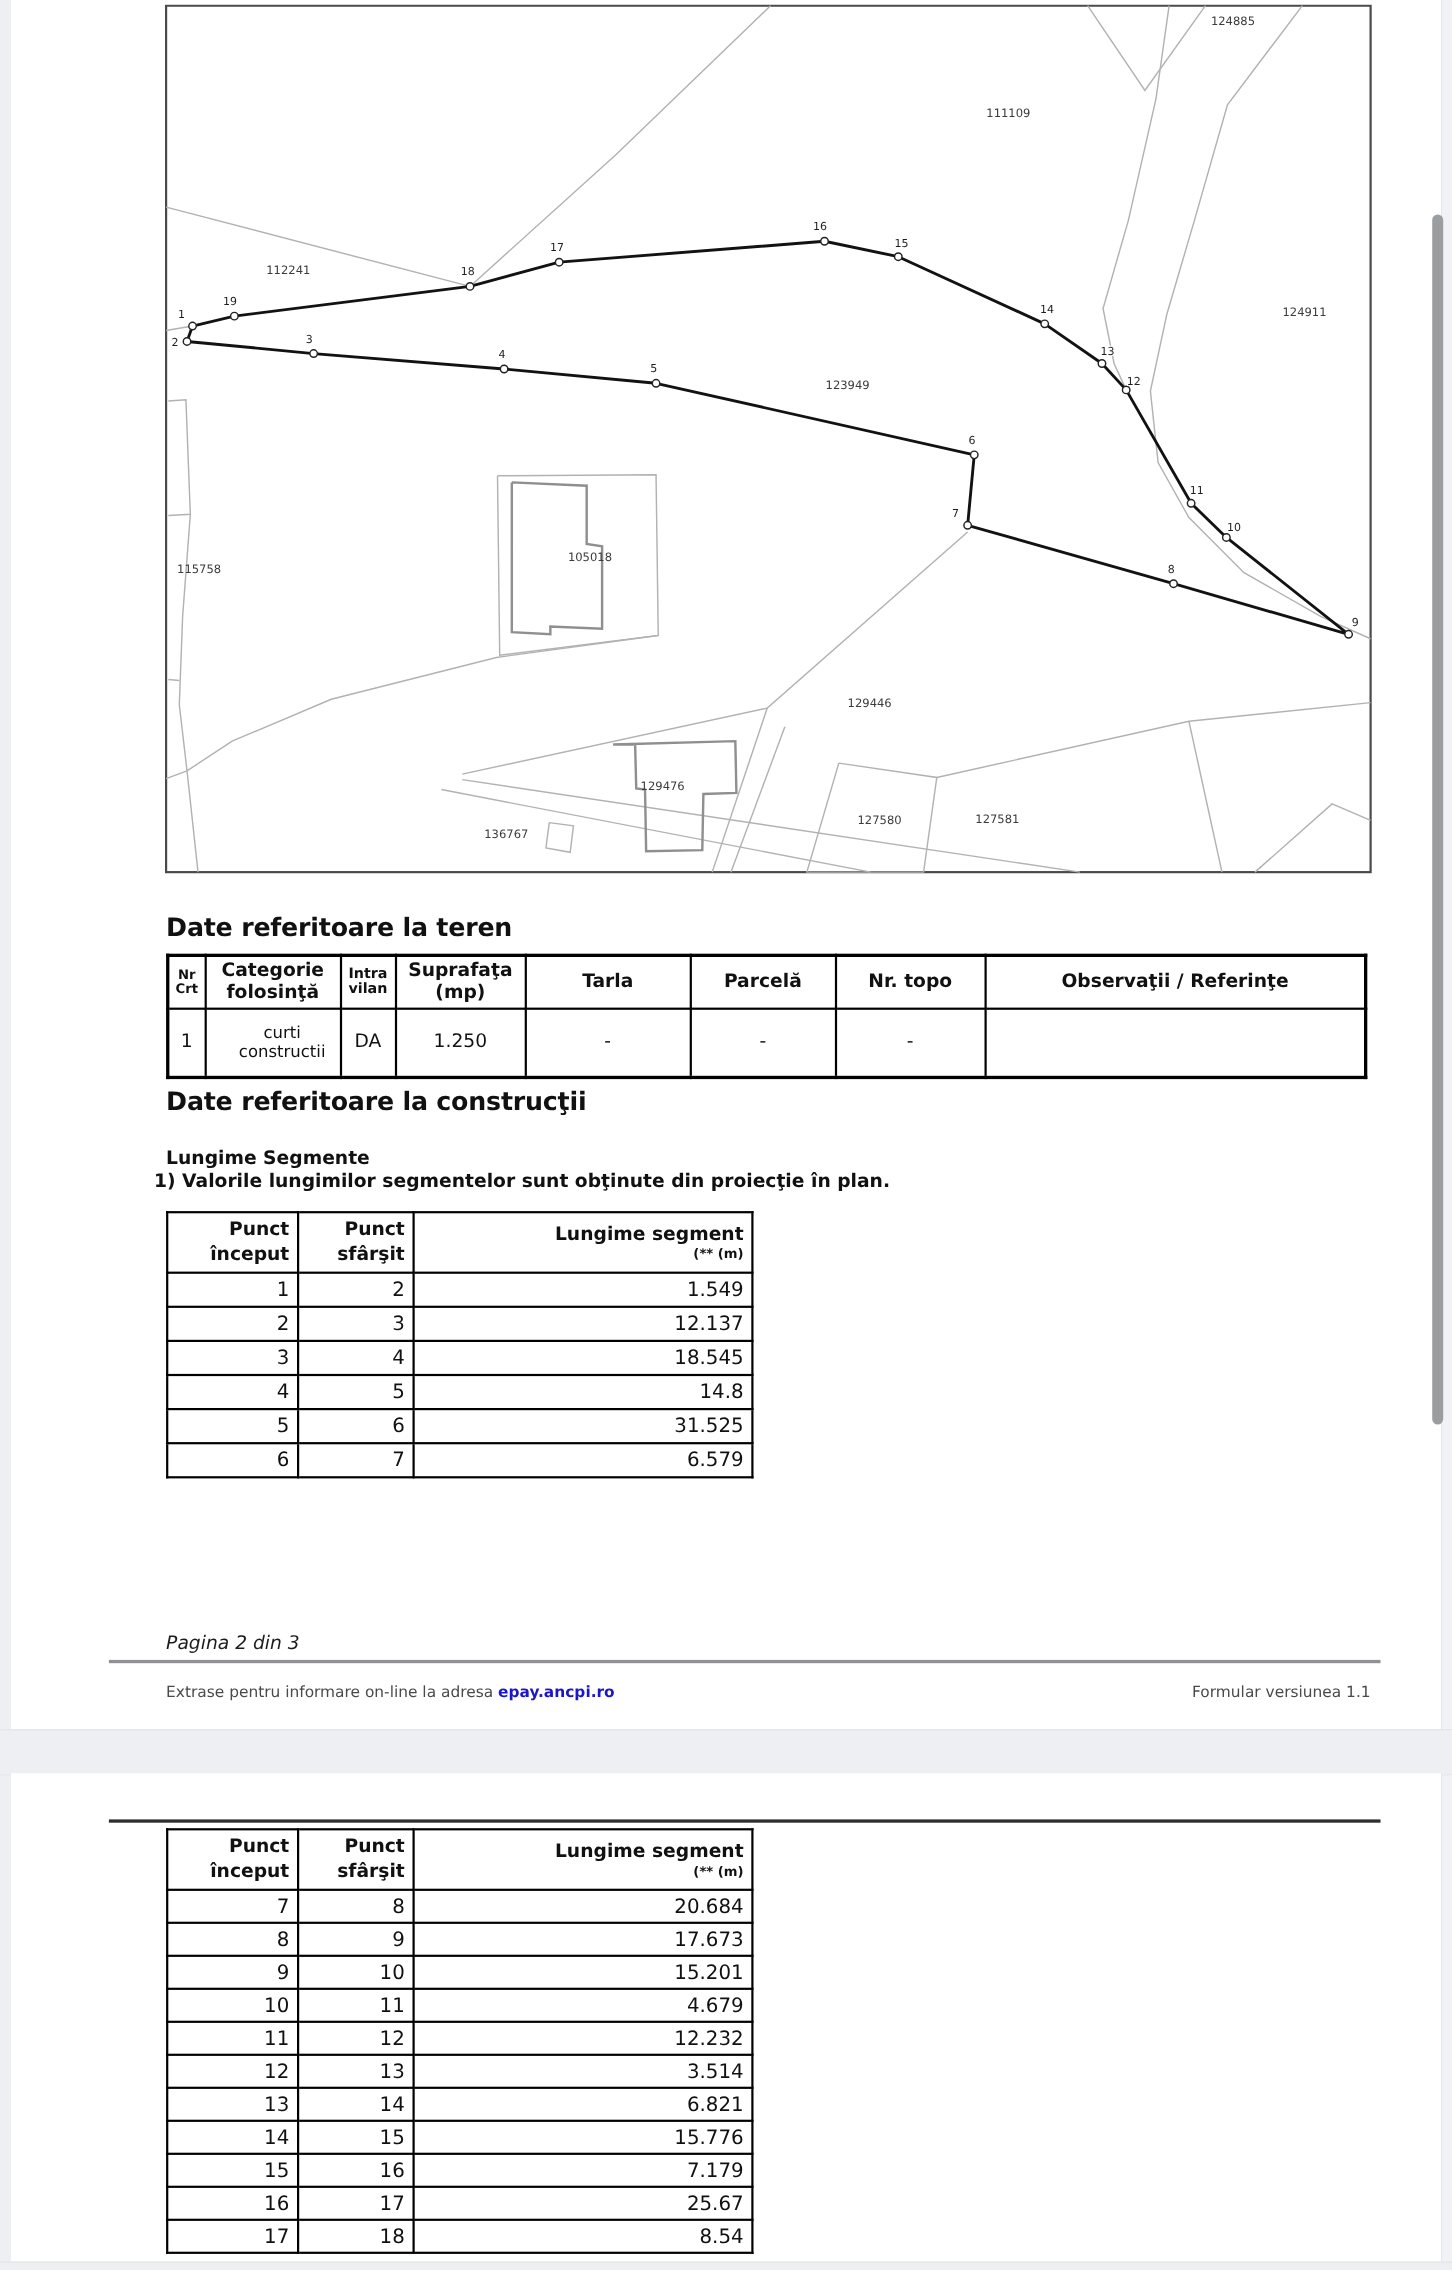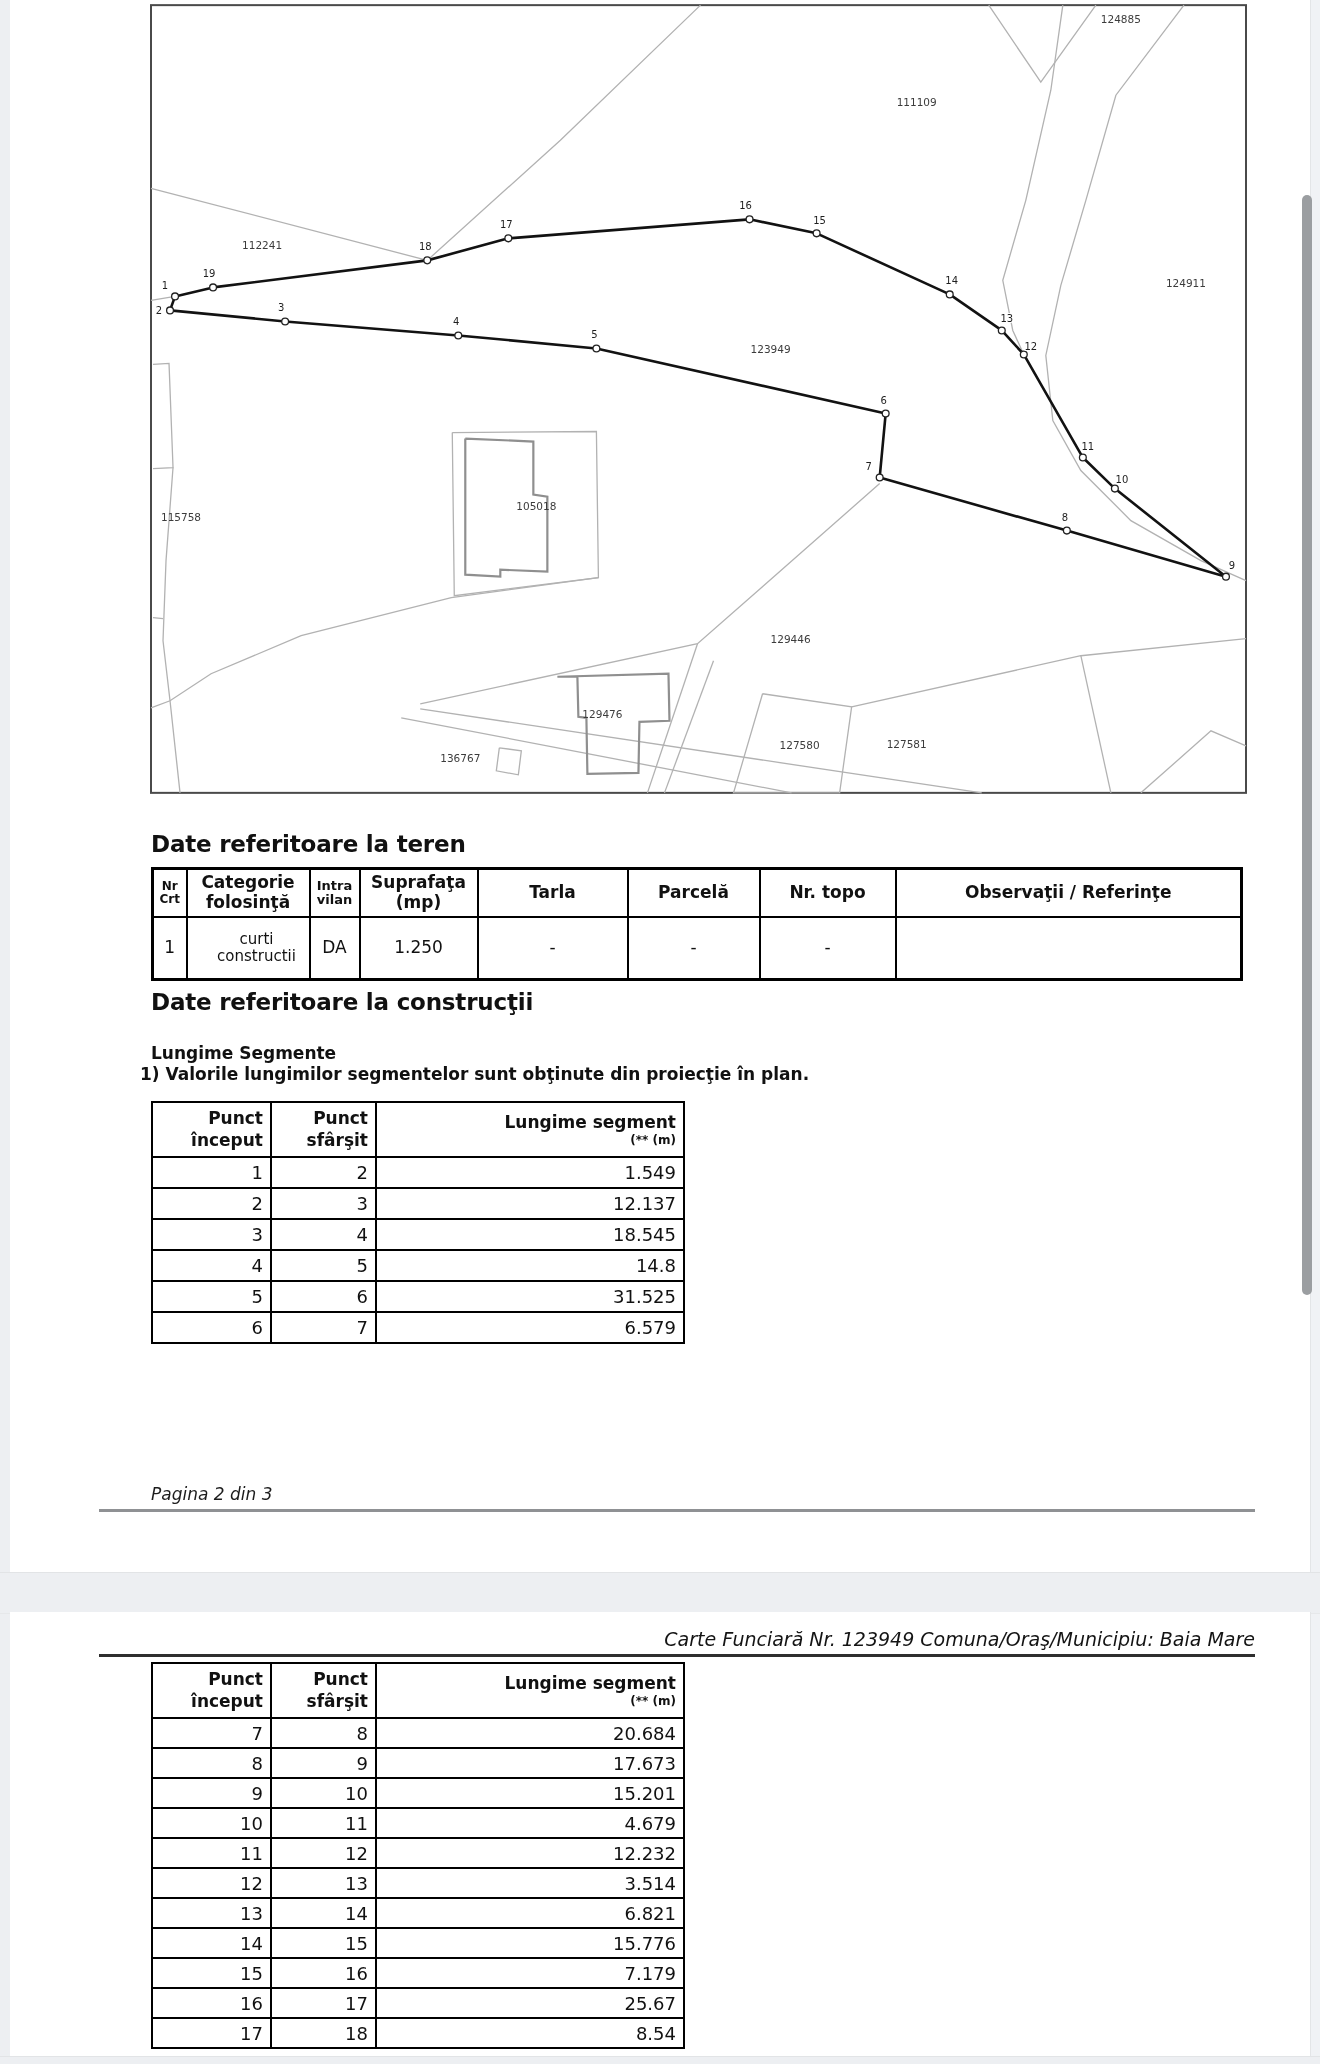--- a/index.html
+++ b/index.html
@@ -260,26 +260,29 @@
               <td style="height: 29px;"><span class="seg-val">6.579</span></td>
             </tr>
           </tbody>
         </table>
       </div>
 
     <div class="footer-row" style="left:141px;top:1484px;width:1095px;">
       <span class="f-page">Pagina 2 din 3</span>
     </div>
     <div class="rule" style="left:89px;top:1509px;width:1156px;height:3px;"></div>
+    <div class="footer-row" style="left:141px;top:1531px;width:1095px;">
+      <span class="f-small"><span>Extrase pentru informare on-line la adresa </span><a id="epay-link" href="#" style="font-weight: bold; text-decoration: none; color: rgb(27, 22, 201);">epay.ancpi.ro</a></span>
+      <span class="f-small">Formular versiunea 1.1</span>
+    </div>
   </div>
 
   <div class="band" style="top:1572px;height:40px;"></div>
 
   <div class="page" style="top:1612px;height:444px;">
-    <div class="abs p2-head" style="right:55px;top:16px;">Carte Funciară Nr. 123949 Comuna/Oraş/Municipiu: Baia Mare</div>
     <div class="abs" style="left:89px;top:42px;width:1156px;height:3px;background:#2e2e2e;"></div>
     <div class="abs" id="seg-table-2-box" style="left:141px;top:50px;">
         <table class="dt segs">
           <colgroup>
             <col style="width: 119px;">
             <col style="width: 105px;">
             <col style="width: 308px;">
           </colgroup>
           <tbody>
             <tr>

